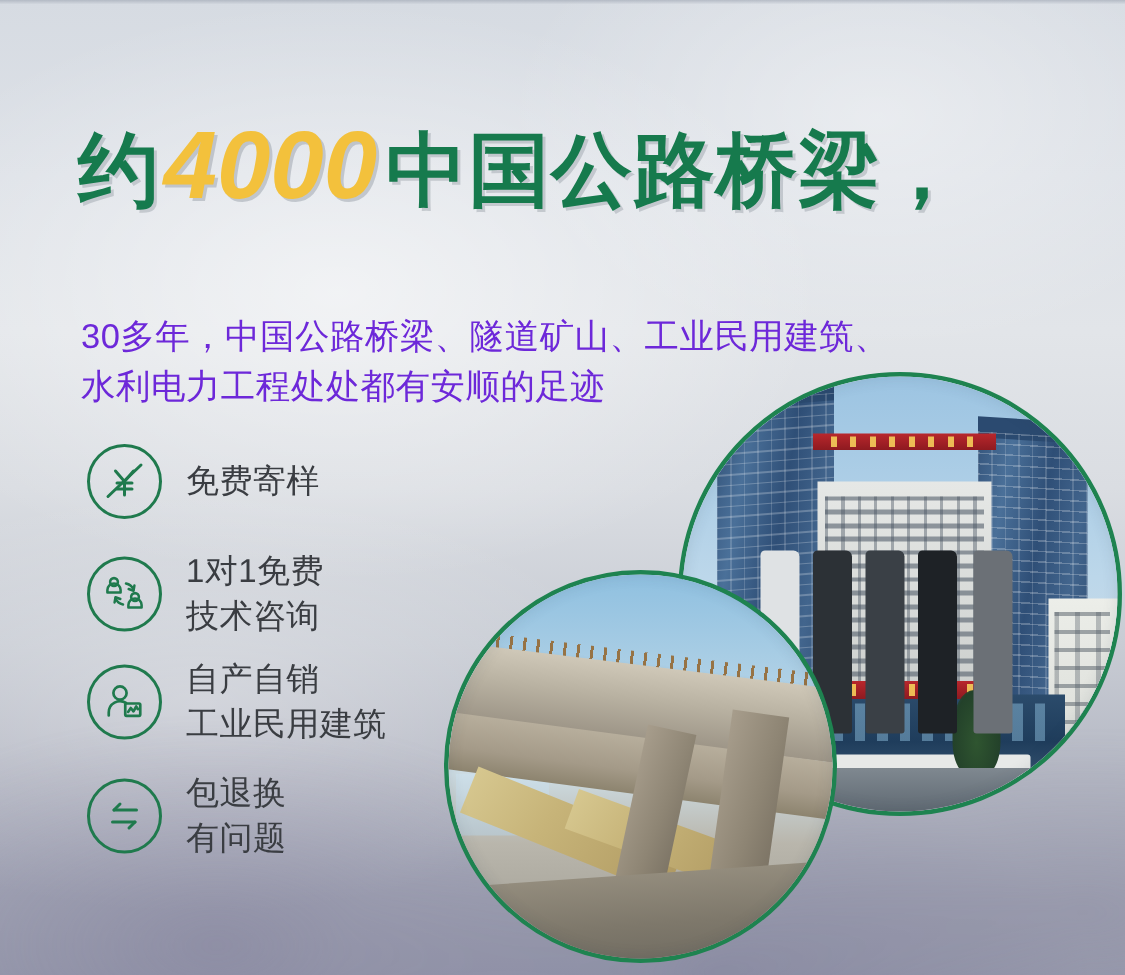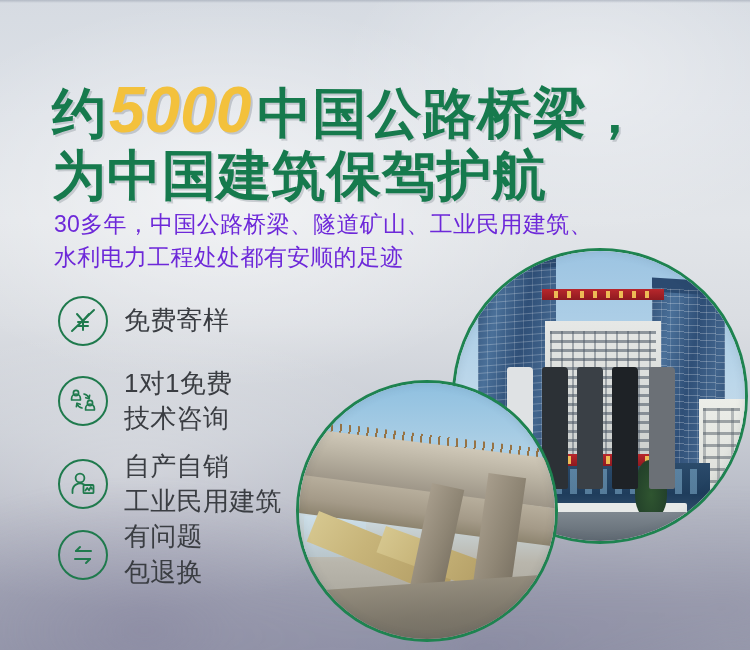--- a/index.html
+++ b/index.html
@@ -108,36 +108,36 @@
     top: 296px;
     z-index: 7;
   }
   .feature {
     display: flex;
     align-items: center;
     gap: 16px;
   }
   .feature.f1 { margin-bottom: 20px; }
   .feature.f2 { margin-bottom: 12px; }
-  .feature.f3 { }
+  .feature.f3 { margin-bottom: 16px; }
   .ficon {
     width: 50px;
     height: 50px;
     flex: 0 0 50px;
     border-radius: 50%;
     border: 2px solid #1f7a4d;
     box-sizing: border-box;
     display: flex;
     align-items: center;
     justify-content: center;
   }
   .ficon svg { display: block; }
   .flabel {
     color: #3a3d42;
-    font-size: 26px;
+    font-size: 22px;
     line-height: 1.36;
     letter-spacing: 0.3px;
     white-space: nowrap;
   }
   .flabel span { display: block; }
 
   
   .photo-circle {
     position: absolute;
     border-radius: 50%;
@@ -399,22 +399,21 @@
 <body>
 
 <div id="banner">
 
   <div class="bg-base"></div>
   <div class="bg-sheen"></div>
   <div class="bg-haze"></div>
   <div class="bg-topline"></div>
 
   <div class="headline">
-    <span class="hl-line line1"><span>约</span><span class="hl-num">5000</span><span>中国公路桥梁，</span></span>
-    <span class="hl-line line2">为中国建筑保驾护航</span>
+    <span class="hl-line line1"><span>约</span><span class="hl-num">4000</span><span>中国公路桥梁，</span></span>
   </div>
 
   <div class="subtitle">
     <span>30多年，中国公路桥梁、隧道矿山、工业民用建筑、</span>
     <span>水利电力工程处处都有安顺的足迹</span>
   </div>
 
   <div class="features">
 
     <div class="feature f1">
@@ -469,22 +468,22 @@
     <div class="feature f4">
       <div class="ficon">
         <svg width="30" height="30" viewBox="0 0 30 30" fill="none" stroke="#1f7a4d" stroke-width="2" stroke-linecap="round" stroke-linejoin="round">
           <path d="M23 11 H8"></path>
           <path d="M12 7 L8 11"></path>
           <path d="M7 19 H22"></path>
           <path d="M18 23 L22 19"></path>
         </svg>
       </div>
       <div class="flabel">
+        <span>包退换</span>
         <span>有问题</span>
-        <span>包退换</span>
       </div>
     </div>
 
   </div>
 
   <div class="photo-circle circle-hotel">
     <div class="hotel-scene">
       <div class="tower tower-l">
           <div class="tower-cap"></div>
         </div>

